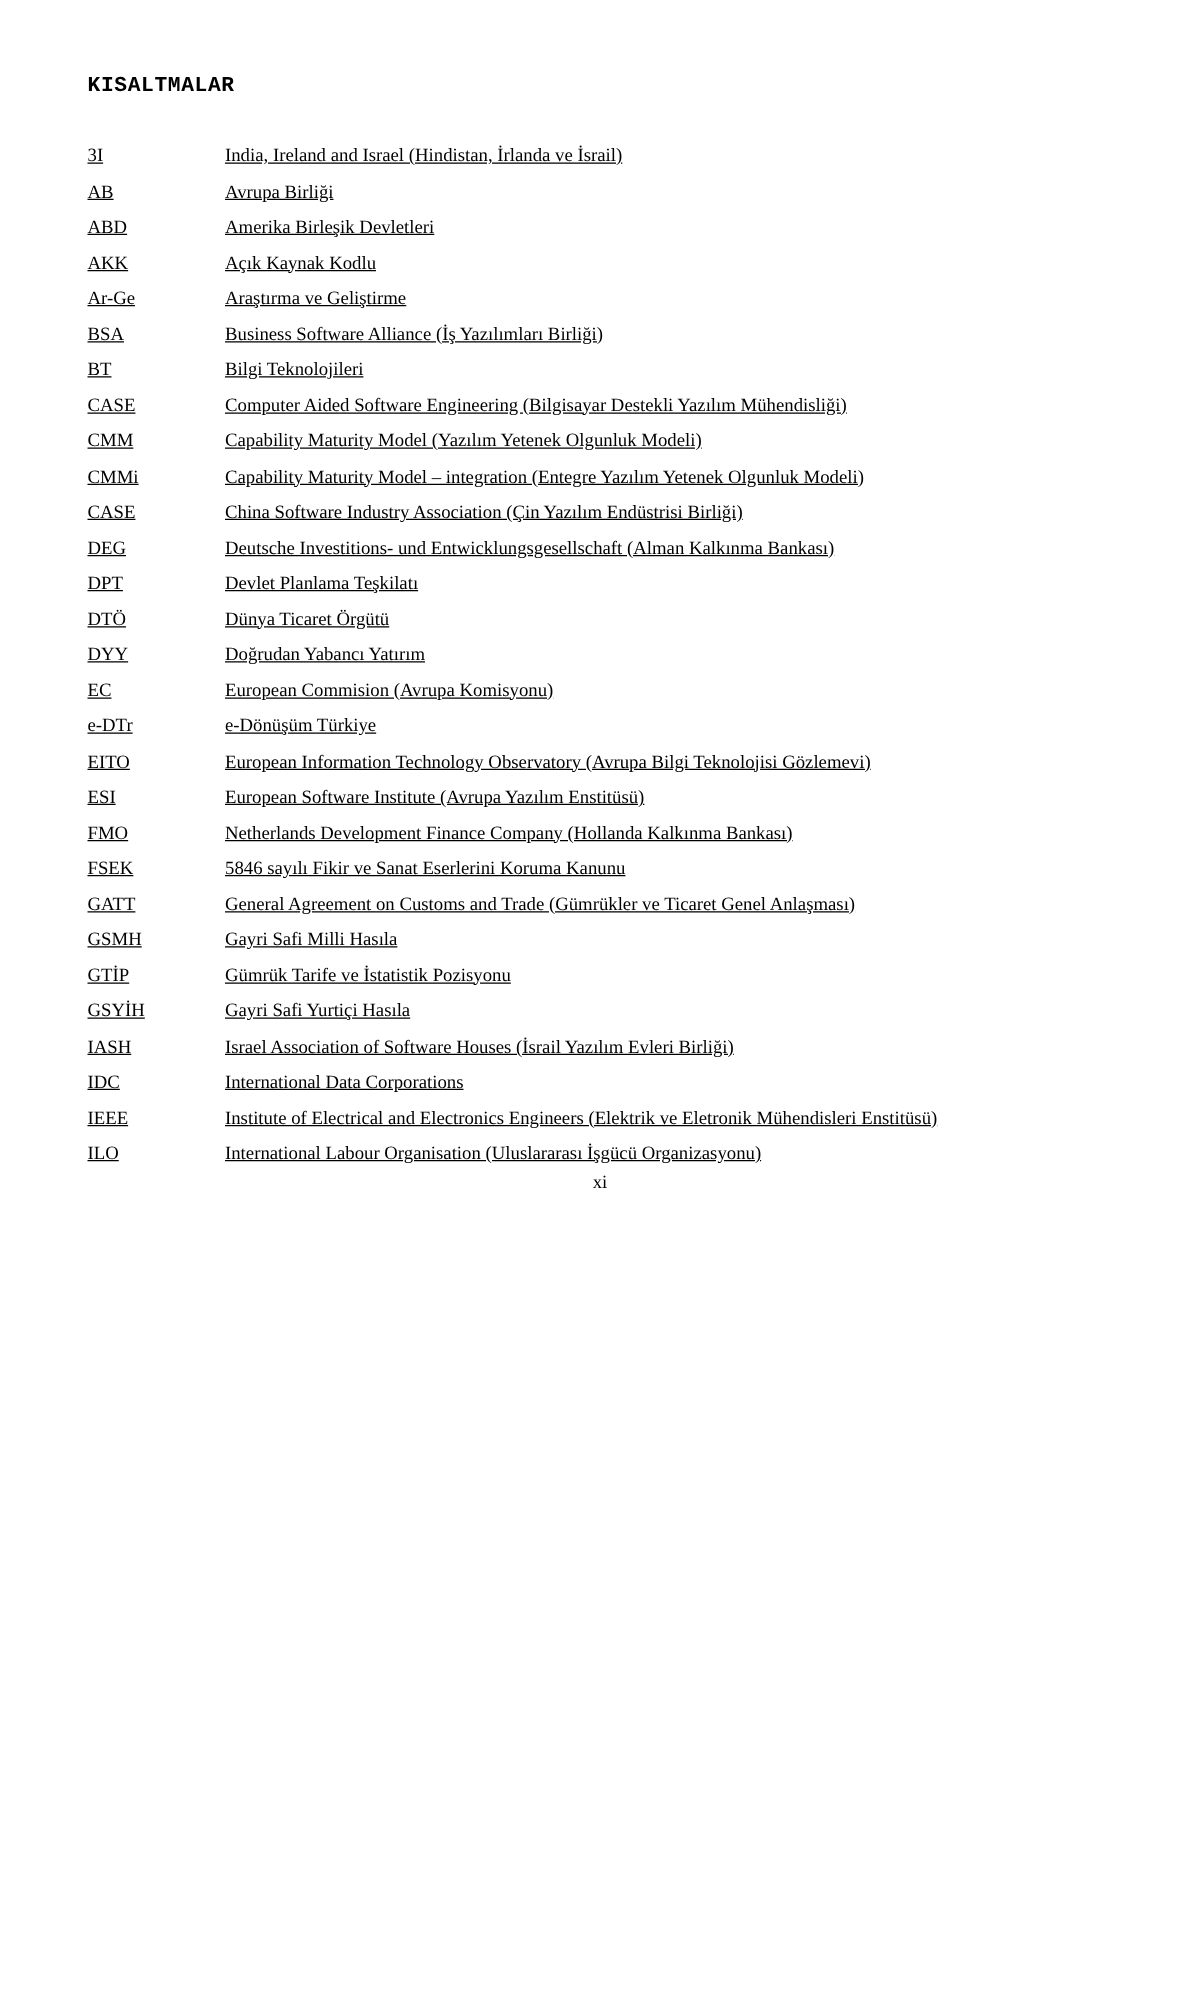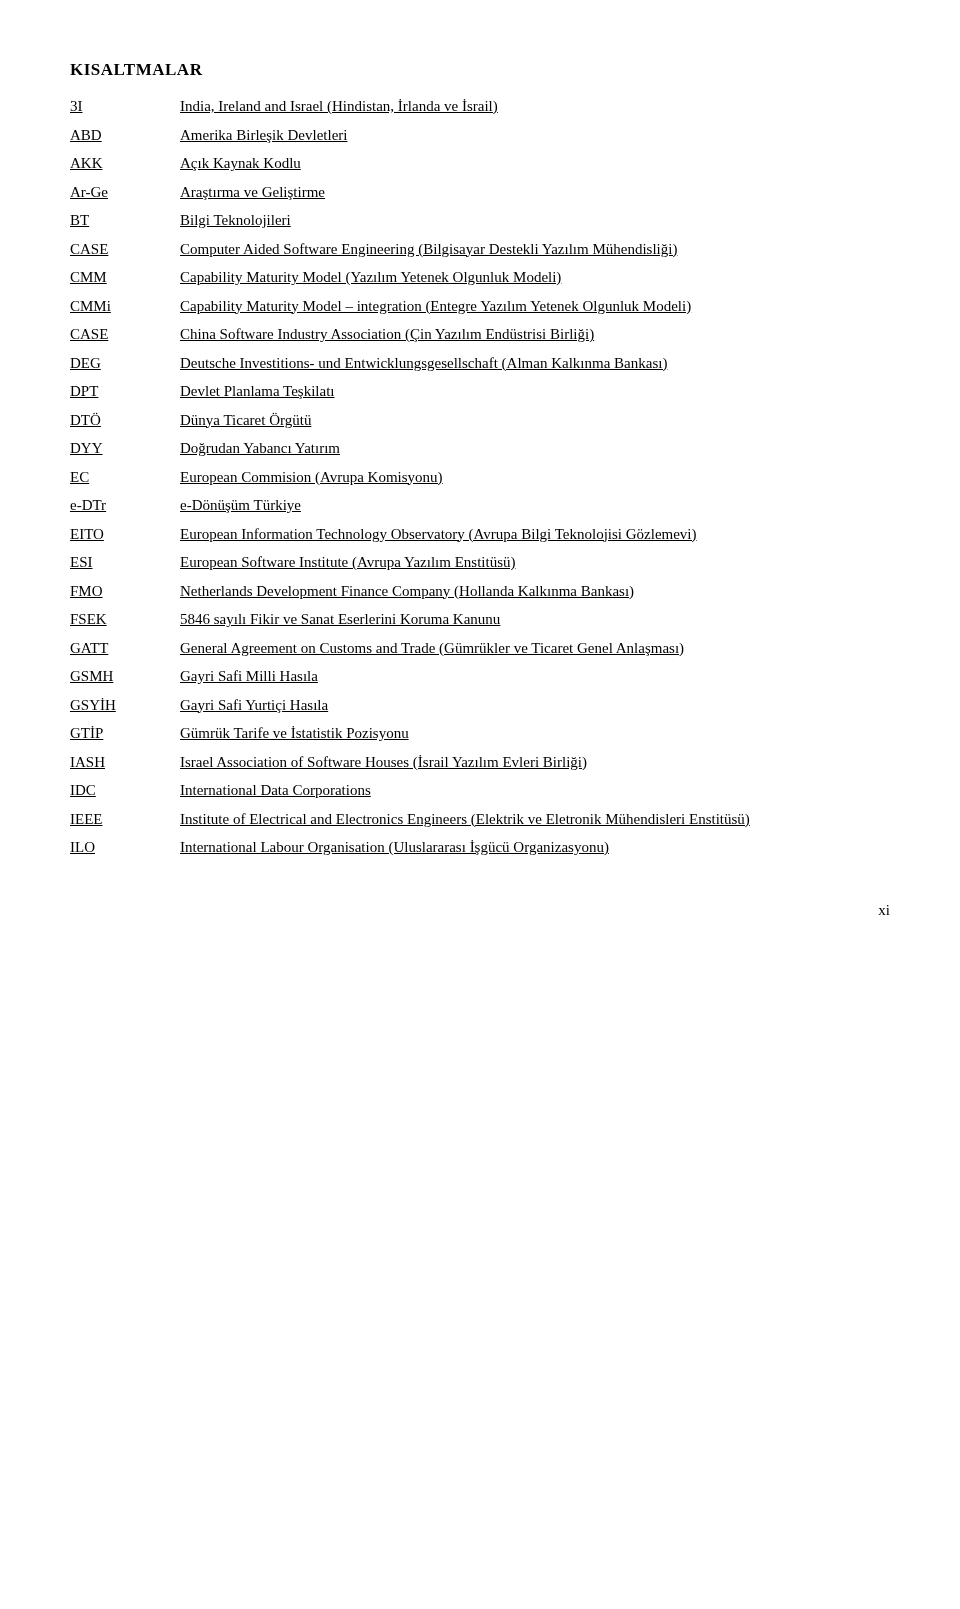--- a/index.html
+++ b/index.html
@@ -12,22 +12,23 @@
       min-height: 1609px;
       background: #fff;
       font-family: "Times New Roman", Times, serif;
       font-size: 15px;
       color: #000;
       padding: 60px 70px 60px 70px;
     }
     .page-title {
       font-size: 17px;
       font-weight: bold;
-      margin-bottom: 12px;
+      margin-bottom: 32px;
       letter-spacing: 0.5px;
+      font-family: Liberation Mono, monospace;
     }
     .abbr-table {
       width: 100%;
       border-collapse: collapse;
       text-decoration: underline;
     }
     .abbr-table tr {
       vertical-align: top;
     }
     .abbr-table td {
@@ -39,48 +40,55 @@
       font-weight: normal;
       vertical-align: top;
       padding-right: 10px;
     }
     .def-col {
       width: calc(100% - 110px);
       vertical-align: top;
       text-align: justify;
     }
     .page-footer {
-      text-align: right;
-      margin-top: 40px;
+      text-align: center;
       font-size: 15px;
     }
   </style>
 </head>
 <body>
 
 <div>
   <h1 class="page-title">KISALTMALAR</h1>
 
   <table class="abbr-table">
     <tbody id="abbr-tbody">
     <tr>
           <td class="abbr-col">3I</td>
           <td class="def-col">India, Ireland and Israel (Hindistan, İrlanda ve İsrail)</td>
         </tr>
         <tr>
+          <td class="abbr-col">AB</td>
+          <td class="def-col">Avrupa Birliği</td>
+        </tr>
+        <tr>
           <td class="abbr-col">ABD</td>
           <td class="def-col">Amerika Birleşik Devletleri</td>
         </tr>
         <tr>
           <td class="abbr-col">AKK</td>
           <td class="def-col">Açık Kaynak Kodlu</td>
         </tr>
         <tr>
           <td class="abbr-col">Ar-Ge</td>
           <td class="def-col">Araştırma ve Geliştirme</td>
+        </tr>
+        <tr>
+          <td class="abbr-col">BSA</td>
+          <td class="def-col">Business Software Alliance (İş Yazılımları Birliği)</td>
         </tr>
         <tr>
           <td class="abbr-col">BT</td>
           <td class="def-col">Bilgi Teknolojileri</td>
         </tr>
         <tr>
           <td class="abbr-col">CASE</td>
           <td class="def-col">Computer Aided Software Engineering (Bilgisayar Destekli Yazılım Mühendisliği)</td>
         </tr>
         <tr>
@@ -137,26 +145,26 @@
         </tr>
         <tr>
           <td class="abbr-col">GATT</td>
           <td class="def-col">General Agreement on Customs and Trade (Gümrükler ve Ticaret Genel Anlaşması)</td>
         </tr>
         <tr>
           <td class="abbr-col">GSMH</td>
           <td class="def-col">Gayri Safi Milli Hasıla</td>
         </tr>
         <tr>
+          <td class="abbr-col">GTİP</td>
+          <td class="def-col">Gümrük Tarife ve İstatistik Pozisyonu</td>
+        </tr>
+        <tr>
           <td class="abbr-col">GSYİH</td>
           <td class="def-col">Gayri Safi Yurtiçi Hasıla</td>
-        </tr>
-        <tr>
-          <td class="abbr-col">GTİP</td>
-          <td class="def-col">Gümrük Tarife ve İstatistik Pozisyonu</td>
         </tr>
         <tr>
           <td class="abbr-col">IASH</td>
           <td class="def-col">Israel Association of Software Houses (İsrail Yazılım Evleri Birliği)</td>
         </tr>
         <tr>
           <td class="abbr-col">IDC</td>
           <td class="def-col">International Data Corporations</td>
         </tr>
         <tr>

